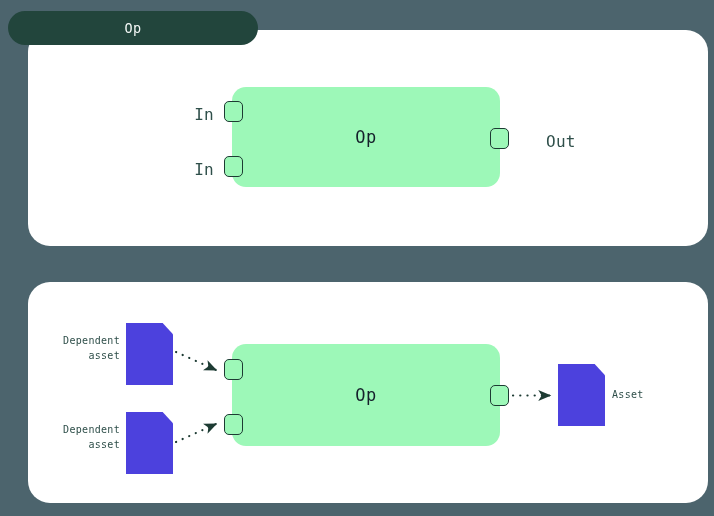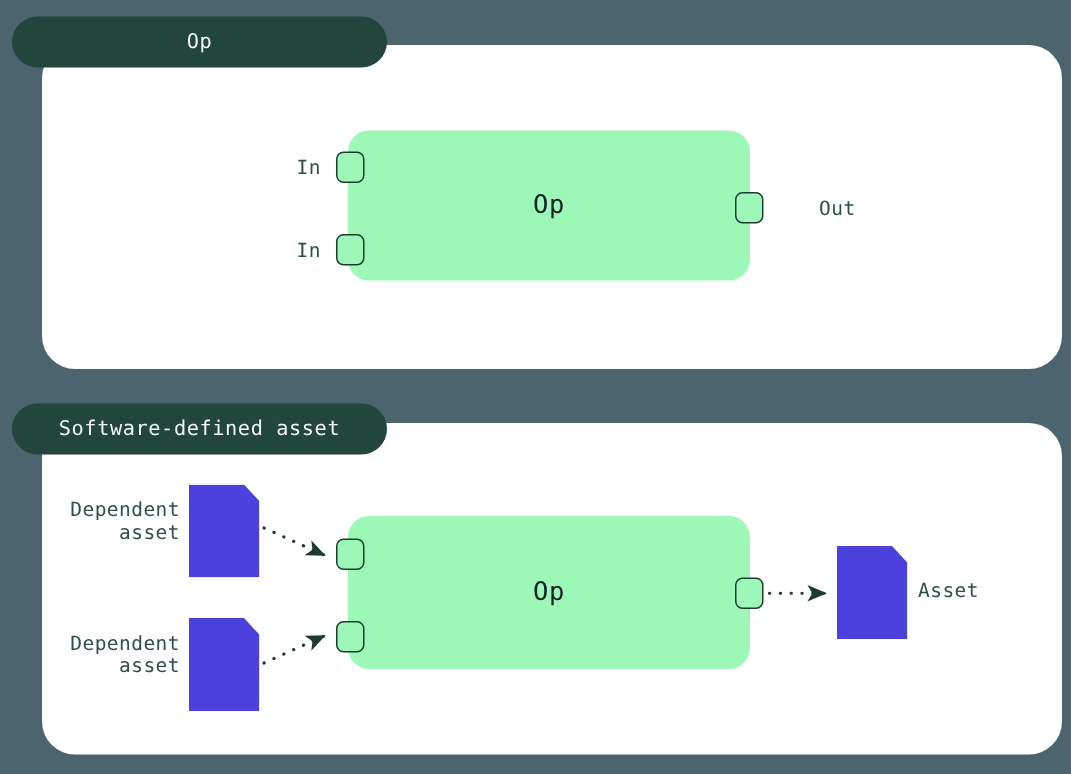--- a/index.html
+++ b/index.html
@@ -75,21 +75,21 @@
     width: 19px;
     height: 21px;
     background: #9df8b8;
     border: 1.6px solid #1d3b33;
     border-radius: 5px;
   }
 
   
   .io-label {
     position: absolute;
-    font-size: 13px;
+    font-size: 16px;
     color: #2f4f4a;
     white-space: nowrap;
     letter-spacing: 0.3px;
   }
 
   
   #port-in-1  { left: 224px; top: 101px; }
   #port-in-2  { left: 224px; top: 156px; }
   #port-out-1 { left: 490px; top: 128px; }
 
@@ -110,21 +110,21 @@
     background: #4c41dd;
     clip-path: polygon(0 0, 78% 0, 100% 18%, 100% 100%, 0 100%);
   }
 
   #asset-dep-1 { left: 126px; top: 323px; }
   #asset-dep-2 { left: 126px; top: 412px; }
   #asset-out   { left: 558px; top: 364px; }
 
   .asset-label {
     position: absolute;
-    font-size: 13px;
+    font-size: 10px;
     line-height: 15px;
     color: #2f4f4a;
     white-space: pre;
     letter-spacing: 0.3px;
   }
 
   #label-dep-1 { left: 34px; top: 333px; width: 86px; text-align: right; }
   #label-dep-2 { left: 34px; top: 422px; width: 86px; text-align: right; }
   #label-asset { left: 612px; top: 387px; }
 
@@ -154,21 +154,20 @@
   <div class="port" id="port-in-1"></div>
   <div class="port" id="port-in-2"></div>
   <div class="port" id="port-out-1"></div>
 
   <div class="io-label" id="label-in-1">In</div>
   <div class="io-label" id="label-in-2">In</div>
   <div class="io-label" id="label-out-1">Out</div>
 
   <div class="panel" id="panel-asset"></div>
 
-  <div class="panel-tab" id="tab-asset">Software-defined asset</div>
 
   <div class="op-node" id="op-node-bottom">
     <span class="op-node-label">Op</span>
   </div>
 
   <div class="port" id="port-in-3"></div>
   <div class="port" id="port-in-4"></div>
   <div class="port" id="port-out-2"></div>
 
   <div class="asset-icon" id="asset-dep-1"></div>

